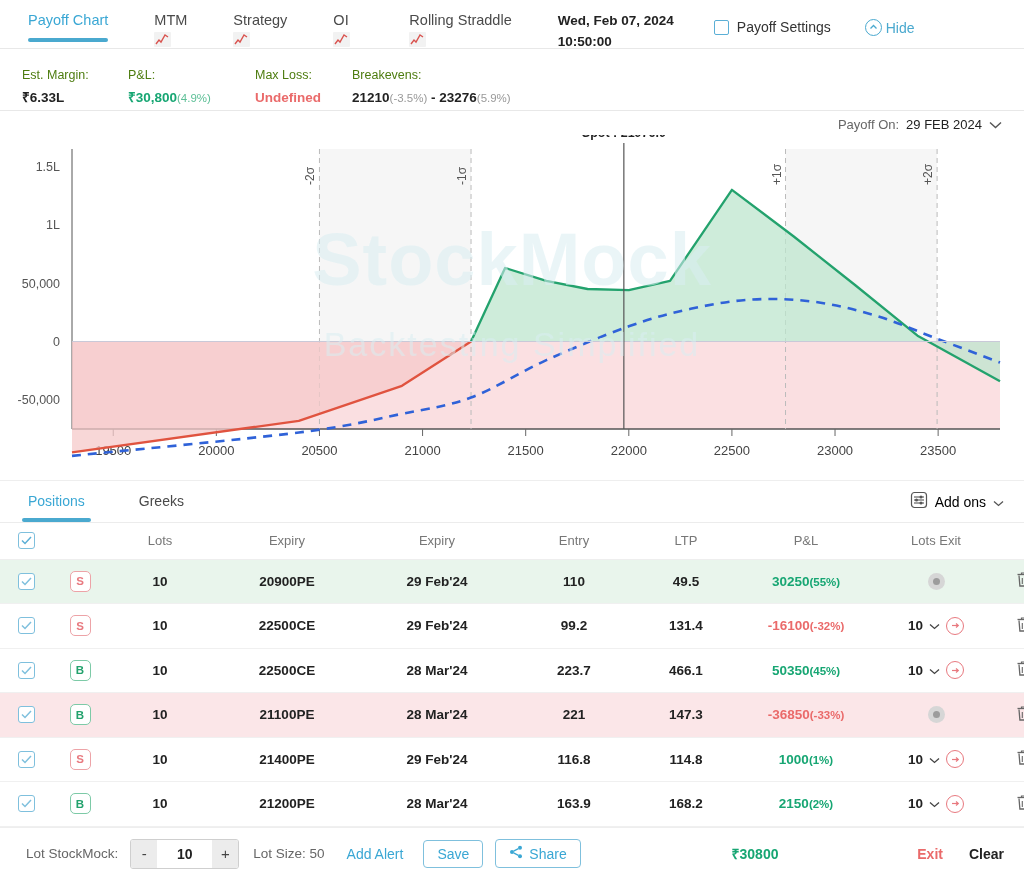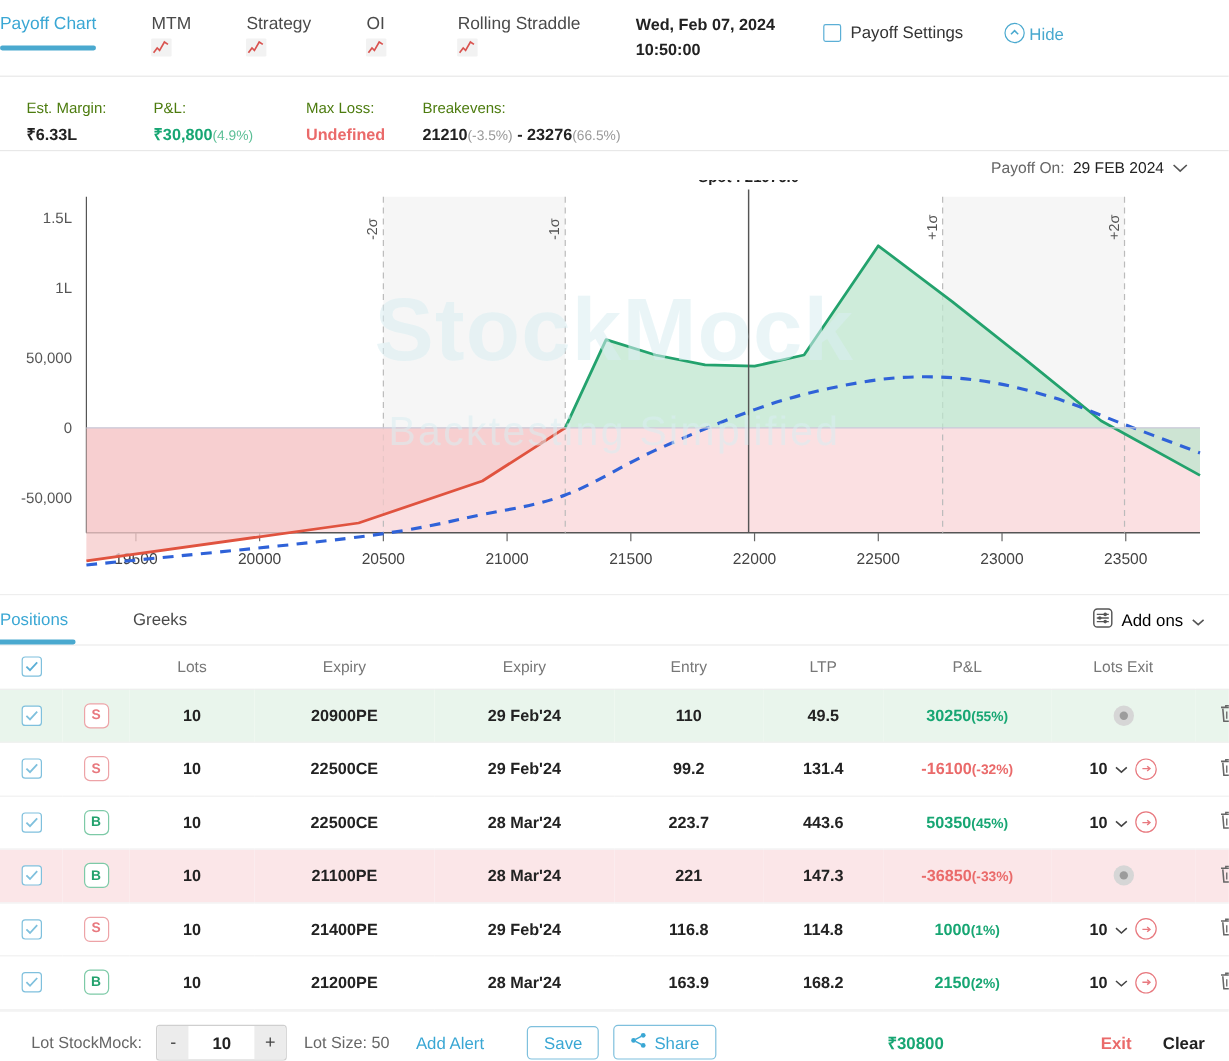--- a/index.html
+++ b/index.html
@@ -8,22 +8,22 @@
     font-family: "Liberation Sans", sans-serif;
     background: #ffffff;
     color: #333;
     overflow: hidden;
   }
   .app { width: 1024px; height: 884px; position: relative; background: #fff; }
 
   
   .topbar {
     display: flex; align-items: flex-start;
-    height: 64px; border-bottom: 1px solid #e8e8e8;
-    position: relative;
+    height: 49px; border-bottom: 1px solid #e8e8e8;
+    padding-left: 28px; position: relative;
   }
   .tab {
     position: relative; padding: 12px 0 0 0; margin-right: 46px;
     font-size: 14.5px; color: #4a4a4a; cursor: pointer;
     min-width: 30px;
   }
   .tab.active { color: #3aa7d4; }
   .tab .tab-underline {
     position: absolute; left: 0; bottom: -14px; height: 4px; width: 100%;
     background: #4aa9cf; border-radius: 2px;
@@ -67,42 +67,42 @@
   .metric .m-val { font-weight: bold; font-size: 13.5px; color: #222; display: block; }
   .m-green { color: #17a673 !important; }
   .m-red { color: #ea6a6a !important; }
   .m-sub { font-weight: normal; font-size: 11.5px; }
   .m-sub.g { color: #5cbf96; }
   .m-sub.gray { color: #999; }
 
   
   .chart-area { position: relative; height: 370px; border-bottom: 1px solid #eee; }
   .payoff-on {
-    position: absolute; right: 34px; top: 6px;
+    position: absolute; right: 22px; top: 6px;
     font-size: 13px; color: #444; display: flex; align-items: center; gap: 7px;
     cursor: pointer; z-index: 6;
   }
   .payoff-on .po-lab { color: #666; }
   .payoff-on .po-val { color: #222; }
   .chart-svg-holder { position: absolute; inset: 0; top: 24px; }
   .wm {
     position: absolute; left: 0; right: 0; top: 0; bottom: 0;
     display: flex; align-items: center; justify-content: center;
     pointer-events: none; z-index: 1;
   }
   .wm-text {
     font-size: 74px; font-weight: bold; color: #d9eef2; opacity: .55;
     letter-spacing: 1px; text-align: center; line-height: .95;
   }
   .wm-sub { font-size: 34px; font-weight: normal; letter-spacing: 2px; }
 
   
   .pos-tabs {
     display: flex; align-items: center; height: 42px;
-    position: relative; border-bottom: 1px solid #ececec;
+    padding-left: 28px; position: relative; border-bottom: 1px solid #ececec;
   }
   .ptab {
     font-size: 14px; color: #4a4a4a; margin-right: 54px;
     position: relative; cursor: pointer; padding-bottom: 2px;
   }
   .ptab.active { color: #3aa7d4; }
   .ptab .tab-underline { position: absolute; left: -6px; right: -6px; bottom: -11px; height: 3.5px; background: #4aa9cf; border-radius: 2px; }
   .addons {
     position: absolute; right: 20px; display: flex; align-items: center; gap: 7px;
     font-size: 14px; color: #000000; cursor: pointer;
@@ -172,21 +172,21 @@
     border-radius: 3px; overflow: hidden; height: 30px; margin-right: 14px;
   }
   .stepper .sbtn {
     width: 26px; height: 100%; background: #ececec; border: none;
     font-size: 15px; color: #444; cursor: pointer; line-height: 28px;
   }
   .stepper .sval {
     width: 55px; text-align: center; font-size: 14px; font-weight: bold; color: #222;
   }
   .f-lotsize { font-size: 13.5px; color: #666; margin-right: 22px; }
-  .f-link { font-size: 14px; color: #3aa7d4; cursor: pointer; margin-right: 36px; }
+  .f-link { font-size: 14px; color: #3aa7d4; cursor: pointer; margin-right: 20px; }
   .f-btn {
     border: 1.3px solid #7fc0dd; border-radius: 4px; color: #3aa7d4;
     font-size: 14px; padding: 5px 13px; background: #fff; cursor: pointer;
     display: inline-flex; align-items: center; gap: 6px; margin-right: 12px;
   }
   .f-total { font-size: 14px; font-weight: bold; color: #17a673; }
   .f-exit { font-size: 14px; color: #ea6a6a; cursor: pointer; margin-right: 26px; font-weight: bold; }
   .f-clear { font-size: 14px; color: #222; cursor: pointer; font-weight: bold; }
   .spacer { flex: 1; }
 </style>
@@ -261,21 +261,21 @@
     <div class="metric" style="width:127px">
       <span class="m-label">P&amp;L:</span>
       <span class="m-val m-green"><span>₹30,800</span><span class="m-sub g">(4.9%)</span></span>
     </div>
     <div class="metric" style="width:97px">
       <span class="m-label">Max Loss:</span>
       <span class="m-val m-red">Undefined</span>
     </div>
     <div class="metric">
       <span class="m-label">Breakevens:</span>
-      <span class="m-val"><span>21210</span><span class="m-sub gray">(-3.5%)</span> - <span>23276</span><span class="m-sub gray">(66.5%)</span></span>
+      <span class="m-val"><span>21210</span><span class="m-sub gray">(-3.5%)</span> - <span>23276</span><span class="m-sub gray">(5.9%)</span></span>
     </div>
   </div>
 
   <div class="chart-area">
     <div class="payoff-on">
       <span class="po-lab">Payoff On:</span>
       <span class="po-val">29 FEB 2024</span>
       <span>
         <svg width="13" height="8" viewBox="0 0 13 8">
             <polyline points="1,1.5 6.5,6.5 12,1.5" fill="none" stroke="#555" stroke-width="1.4"></polyline>
@@ -497,21 +497,21 @@
                 </svg>
       </span>
             </div>
           </td>
           <td>
       <span class="badge B">B</span></td>
           <td>10</td>
           <td>22500CE</td>
           <td>28 Mar'24</td>
           <td>223.7</td>
-          <td>443.6</td>
+          <td>466.1</td>
           <td>
       <span class="pl-green">50350</span><span class="pl-green pl-pct">(45%)</span></td>
           <td>
             <div class="exit-cell">
               <span class="exit-qty">10</span>
       <span><svg width="11" height="7" viewBox="0 0 11 7">
                   <polyline points="1,1.5 5.5,5.5 10,1.5" fill="none" stroke="#444" stroke-width="1.3"></polyline>
                 </svg></span>
       <span class="exit-ico">
         <svg width="11" height="11" viewBox="0 0 11 11">

